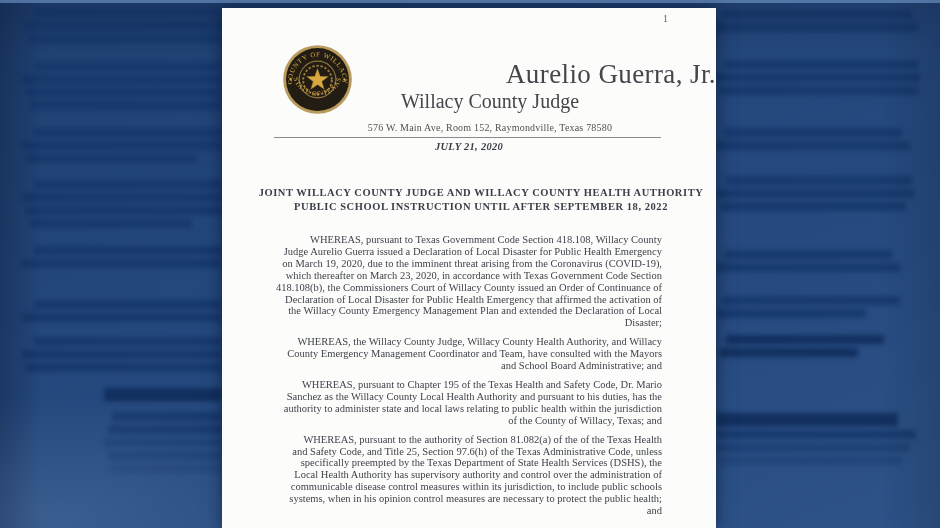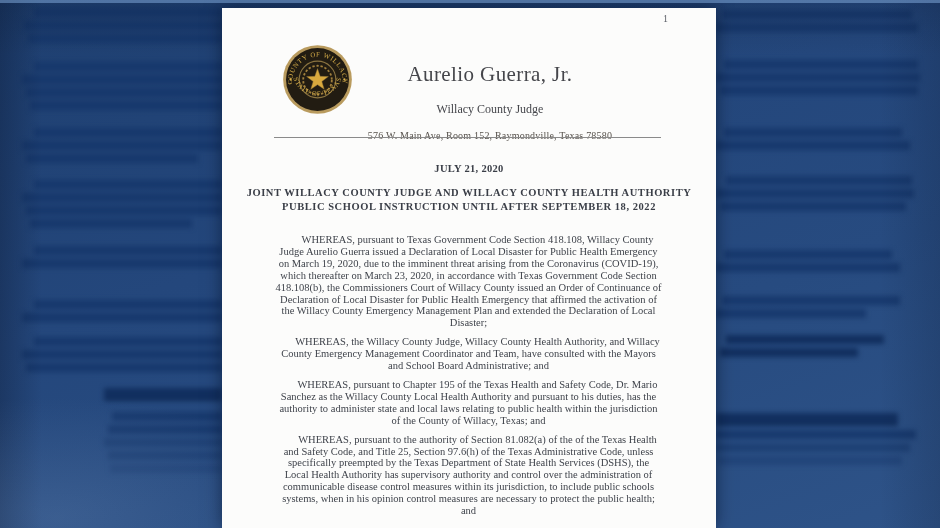--- a/index.html
+++ b/index.html
@@ -23,33 +23,33 @@
       linear-gradient(90deg, rgba(8,18,40,.30) 0px, rgba(8,18,40,0) 42px),
       linear-gradient(270deg, rgba(8,18,40,.18) 0px, rgba(8,18,40,0) 60px),
       linear-gradient(180deg, rgba(8,18,40,.16) 0px, transparent 55px);}
   
   .page{position:absolute;left:222px;top:8px;width:494px;height:520px;z-index:3;
     background:#fcfcfb;box-shadow:0 0 16px rgba(4,12,35,.55);color:#3f434b;}
   .page-number{position:absolute;top:5px;right:48px;font-size:10px;color:#5a5e66;}
   .seal{position:absolute;left:60px;top:36px;width:71px;height:71px;}
   .hdr-text{position:absolute;left:0;top:54px;width:100%;padding-left:42px;
     box-sizing:border-box;text-align:center;color:#45464b;}
-  .hdr-name{font-size:21px;letter-spacing:.4px;line-height:24px;}
-  .hdr-role{font-size:12px;line-height:18px;margin-top:14px;}
+  .hdr-name{font-size:27px;letter-spacing:.4px;line-height:24px;text-align:right;}
+  .hdr-role{font-size:20px;line-height:18px;margin-top:6px;}
   .hdr-addr{font-size:10px;color:#56514b;margin-top:12px;letter-spacing:.2px;}
   .hdr-rule{position:absolute;left:52px;top:129px;width:387px;height:0;
     border-top:1.4px solid #8a8a8a;}
-  .date-line{position:absolute;left:0;top:155px;width:100%;text-align:center;
-    font-weight:bold;font-size:10.5px;color:#3a3e47;letter-spacing:.3px;}
-  .doc-title{position:absolute;left:0;top:178px;width:100%;text-align:center;
+  .date-line{position:absolute;left:0;top:133px;width:100%;text-align:center;
+    font-weight:bold;font-size:10.5px;color:#3a3e47;letter-spacing:.3px;font-style:italic;}
+  .doc-title{position:absolute;left:12px;top:178px;width:100%;text-align:center;
     font-weight:bold;font-size:10.5px;color:#3a3e47;line-height:14px;}
   .doc-title div{white-space:nowrap;letter-spacing:.55px;}
   .body-text{position:absolute;left:53px;top:226px;width:387px;
     font-size:10.5px;line-height:11.9px;color:#3f434b;}
-  .body-text p{margin:0 0 7px 0;text-indent:18px;text-align:center;}
+  .body-text p{margin:0 0 7px 0;text-indent:18px;text-align:right;}
 </style>
 </head>
 <body>
 
 <div class="top-strip"></div>
 
 <div class="bg-col bg-left">
   <div class="bl" style="top:8px;left:34px;width:188px;"></div>
   <div class="bl" style="top:21px;left:24px;width:198px;"></div>
   <div class="bl" style="top:34px;left:28px;width:194px;"></div>

